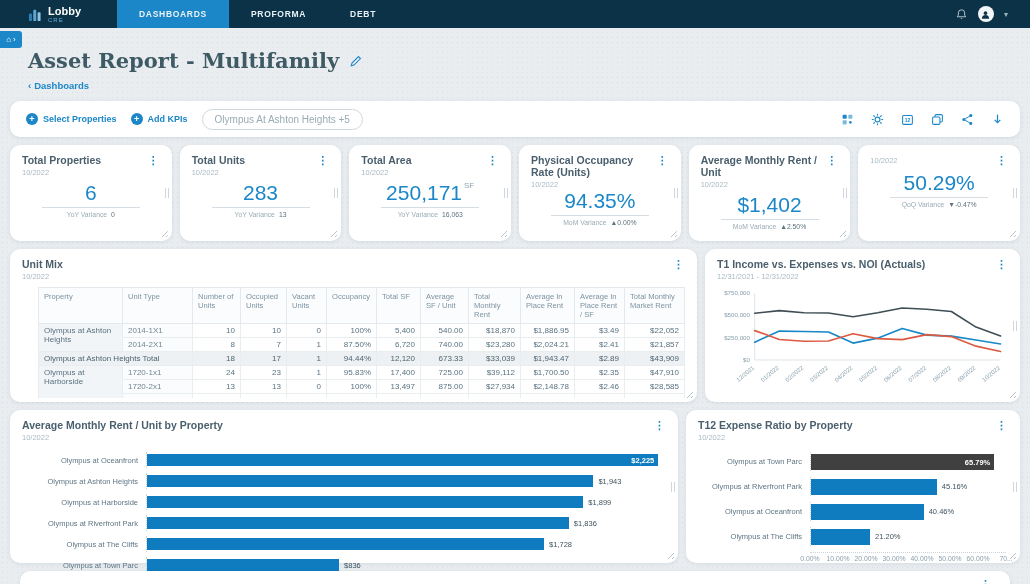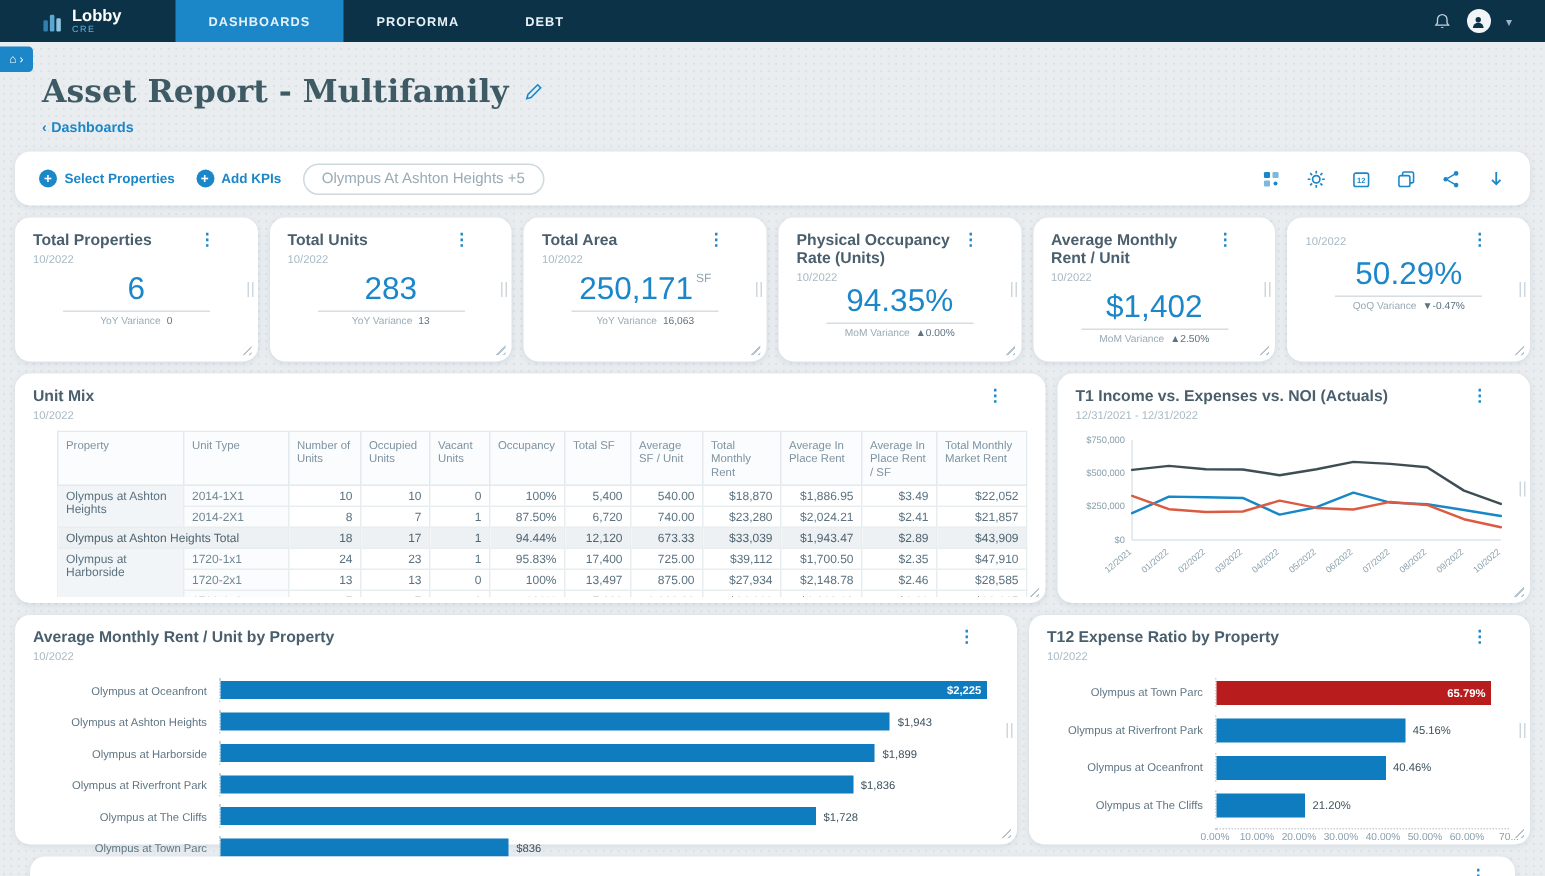--- a/index.html
+++ b/index.html
@@ -35,21 +35,21 @@
   .crumb{display:inline-flex;align-items:center;gap:3px;margin:4px 0 10px 18px;color:#1b87c9;font-size:9.5px;font-weight:700;cursor:pointer;text-decoration:none;}
 
   
   .card{background:#fff;border-radius:10px;box-shadow:0 1px 4px rgba(30,60,90,.10);position:relative;}
   .corner-handle{position:absolute;right:4px;bottom:4px;width:9px;height:9px;cursor:nwse-resize;
     background:repeating-linear-gradient(135deg,transparent 0 2px,#b7c4cc 2px 3px);
     -webkit-clip-path:polygon(100% 0,100% 100%,0 100%);clip-path:polygon(100% 0,100% 100%,0 100%);}
   .side-handle{position:absolute;right:3px;top:50%;transform:translateY(-50%);width:4px;height:10px;
     border-left:1px solid #cdd7dd;border-right:1px solid #cdd7dd;cursor:ew-resize;}
   .kebab{color:#1b87c9;font-size:11px;font-weight:700;cursor:pointer;line-height:1;padding:1px 3px;}
-  .card-head{display:flex;justify-content:space-between;align-items:flex-start;padding:9px 25px 0 12px;}
+  .card-head{display:flex;justify-content:space-between;align-items:flex-start;padding:9px 10px 0 12px;}
   .card-title{font-size:10.5px;font-weight:700;color:#4a5f6d;line-height:1.15;}
   .card-date{font-size:7.5px;color:#a9bac4;margin-top:2px;}
 
   
   .toolbar{margin:0 0 8px 0;height:36px;display:flex;align-items:center;gap:14px;padding:0 16px;}
   .tb-btn{display:flex;align-items:center;gap:5px;background:none;border:none;color:#1b87c9;
     font-family:inherit;font-size:9px;font-weight:700;cursor:pointer;}
   .plus-circle{width:12px;height:12px;border-radius:50%;background:#1b87c9;color:#fff;font-size:9px;
     display:flex;align-items:center;justify-content:center;line-height:1;}
   .chip{border:1px solid #cfd8dd;border-radius:11px;padding:4px 12px;font-size:10px;color:#9aabb5;cursor:pointer;}
@@ -557,21 +557,21 @@
           <div>
             <div class="card-title">T12 Expense Ratio by Property</div>
             <div class="card-date">10/2022</div>
           </div>
           <span class="kebab">⋮</span>
         </div>
         <div class="bars t12-bars" id="t12-bars">
             <div class="bar-row">
               <div class="bar-cat">Olympus at Town Parc</div>
               <div class="bar-area">
-                <div class="bar" style="width: 93.9857%; background: #b91c1c;">
+                <div class="bar" style="width: 93.9857%; background: #404040;">
                   <span class="bar-val inside">65.79%</span>
                 </div>
               </div>
             </div>
             <div class="bar-row">
               <div class="bar-cat">Olympus at Riverfront Park</div>
               <div class="bar-area">
                 <div class="bar" style="width: 64.5143%; background: rgb(14, 124, 191);"></div>
                 <span class="bar-val outside">45.16%</span>
               </div>

